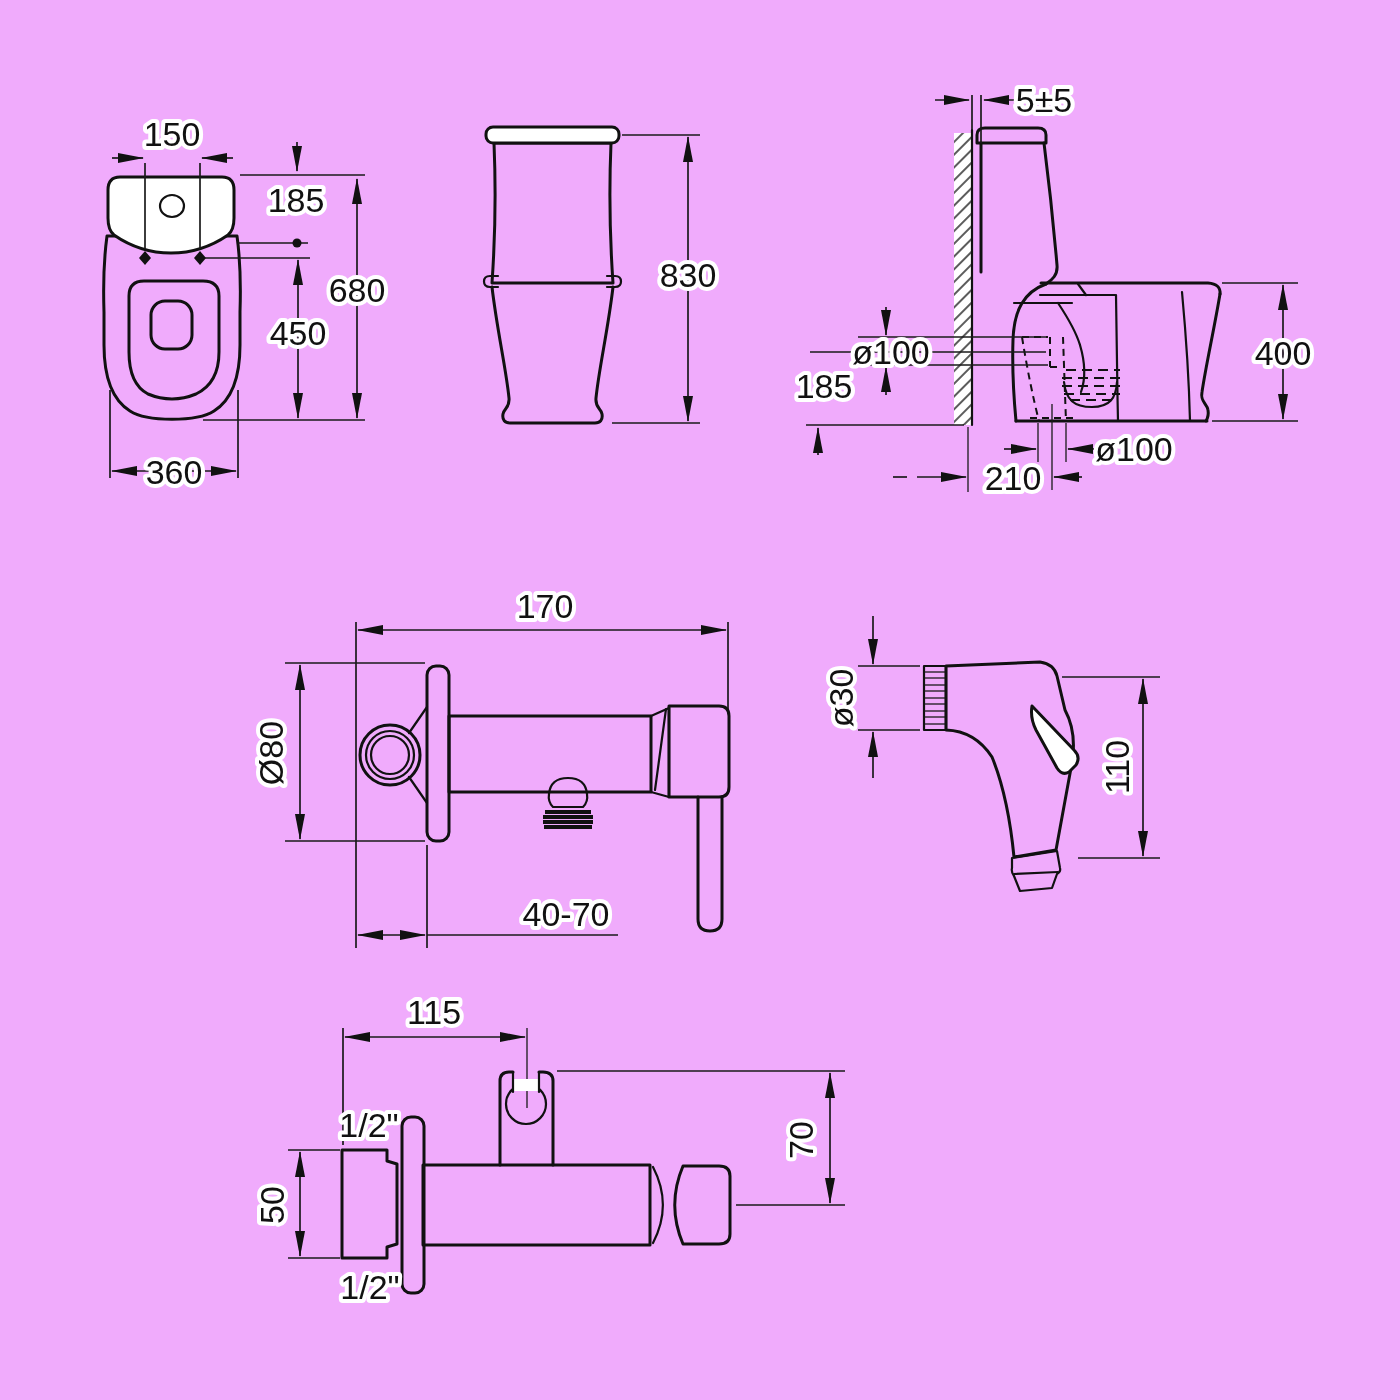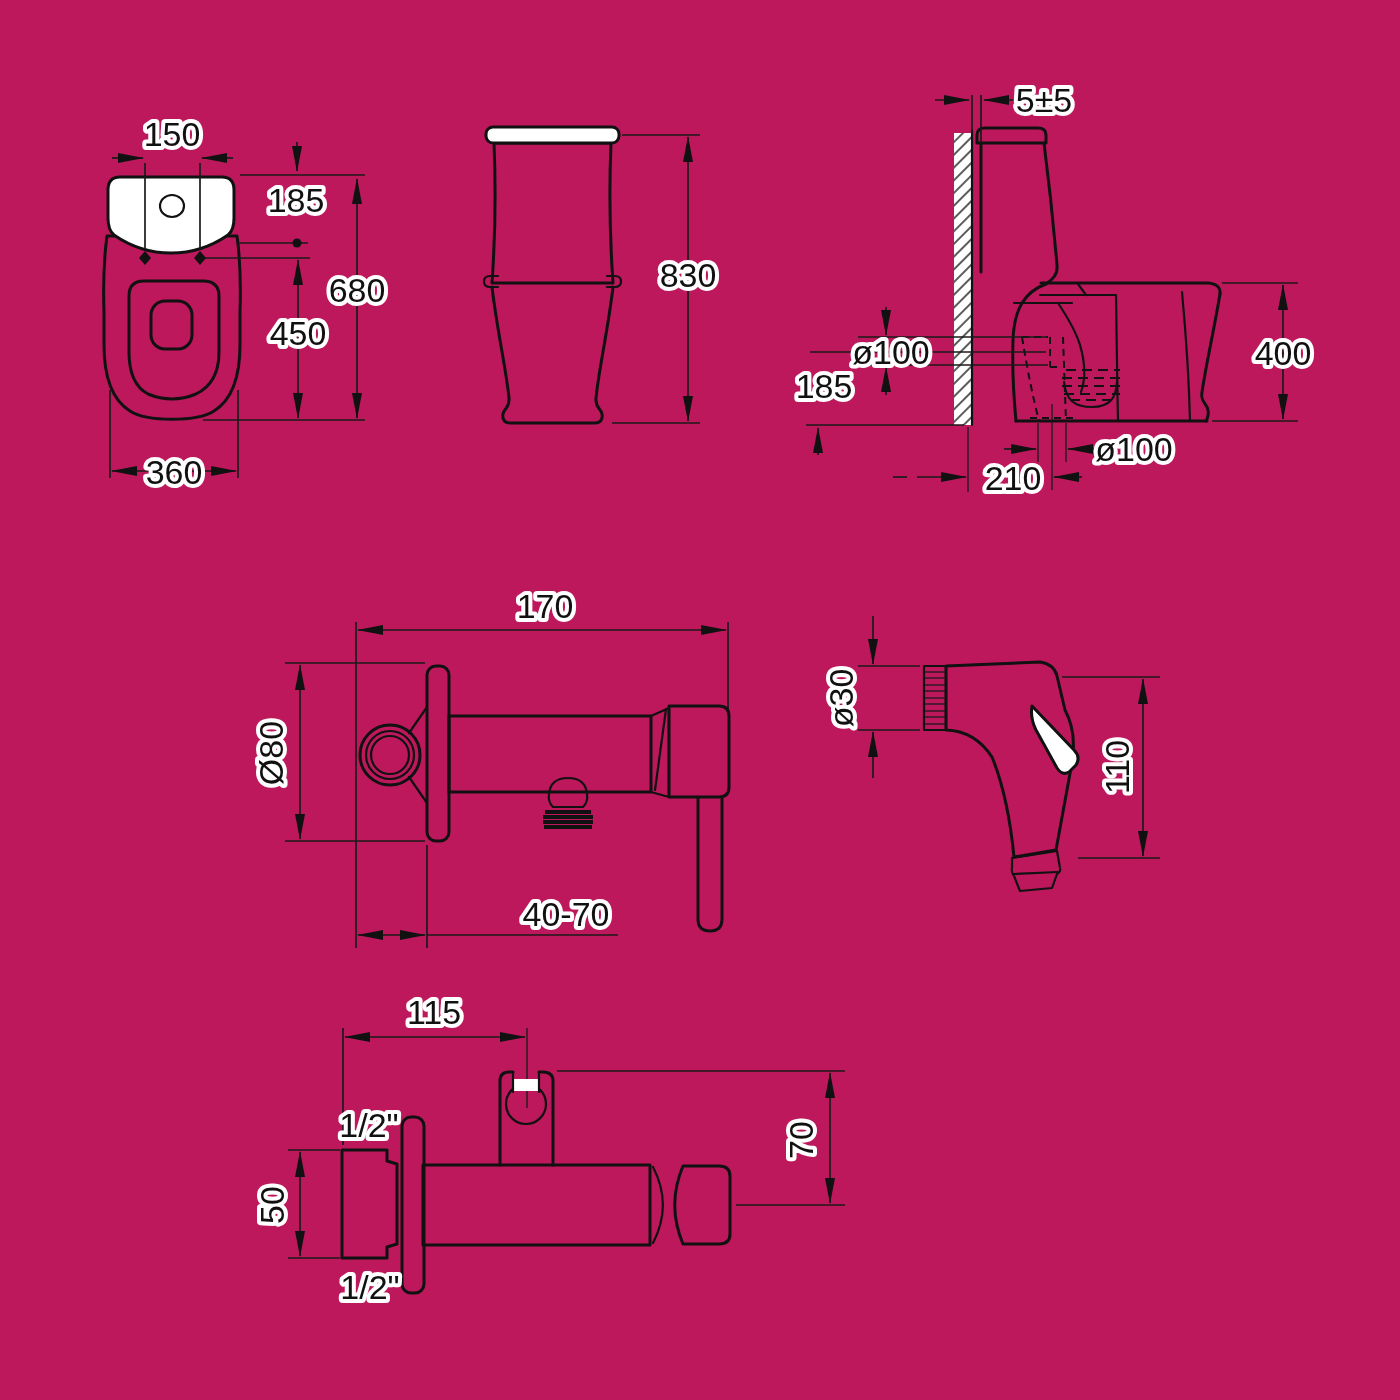--- a/index.html
+++ b/index.html
@@ -1,16 +1,16 @@
 <!DOCTYPE html>
 <html><head>
 <meta charset="utf-8">
 <style>
   html,body{margin:0;padding:0;background:#ffffff;}
-  .canvas{width:1400px;height:1400px;background:#be185d;position:relative;font-family:"Liberation Sans",sans-serif;}
+  .canvas{width:1400px;height:1400px;background:#f0abfc;position:relative;font-family:"Liberation Sans",sans-serif;}
   svg{display:block;}
   .outline{fill:none;stroke:#111;stroke-width:3;stroke-linecap:round;stroke-linejoin:round;}
   .outline2{fill:none;stroke:#111;stroke-width:2.2;stroke-linecap:round;stroke-linejoin:round;}
   .wfill{fill:#ffffff;stroke:#111;stroke-width:3;stroke-linejoin:round;}
   .dim{fill:none;stroke:#1a1a1a;stroke-width:1.7;}
   .thin{fill:none;stroke:#1a1a1a;stroke-width:1.3;}
   .dash{fill:none;stroke:#111;stroke-width:2;stroke-dasharray:7 5;}
   .wdash{fill:none;stroke:#111;stroke-width:2;stroke-dasharray:10 6;}
   .lbl{font-family:"Liberation Sans",sans-serif;font-size:34px;fill:#111;
        paint-order:stroke;stroke:#ffffff;stroke-width:8px;stroke-linejoin:round;

